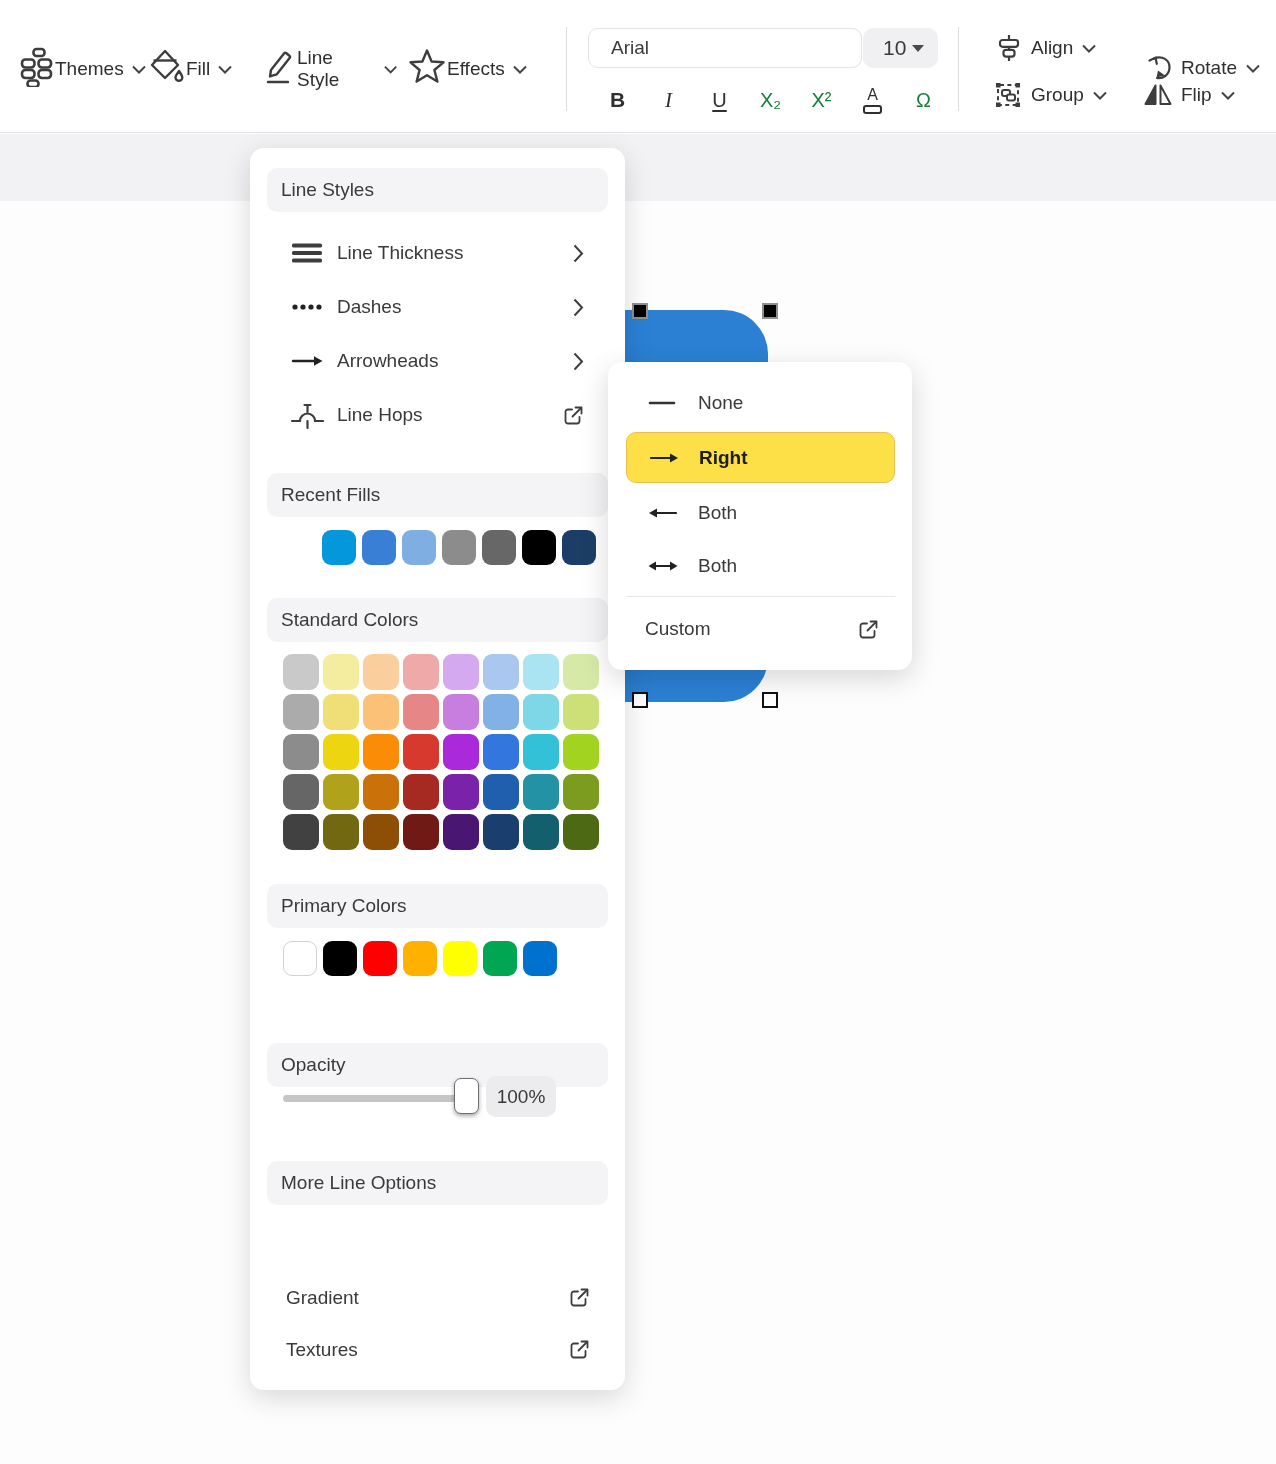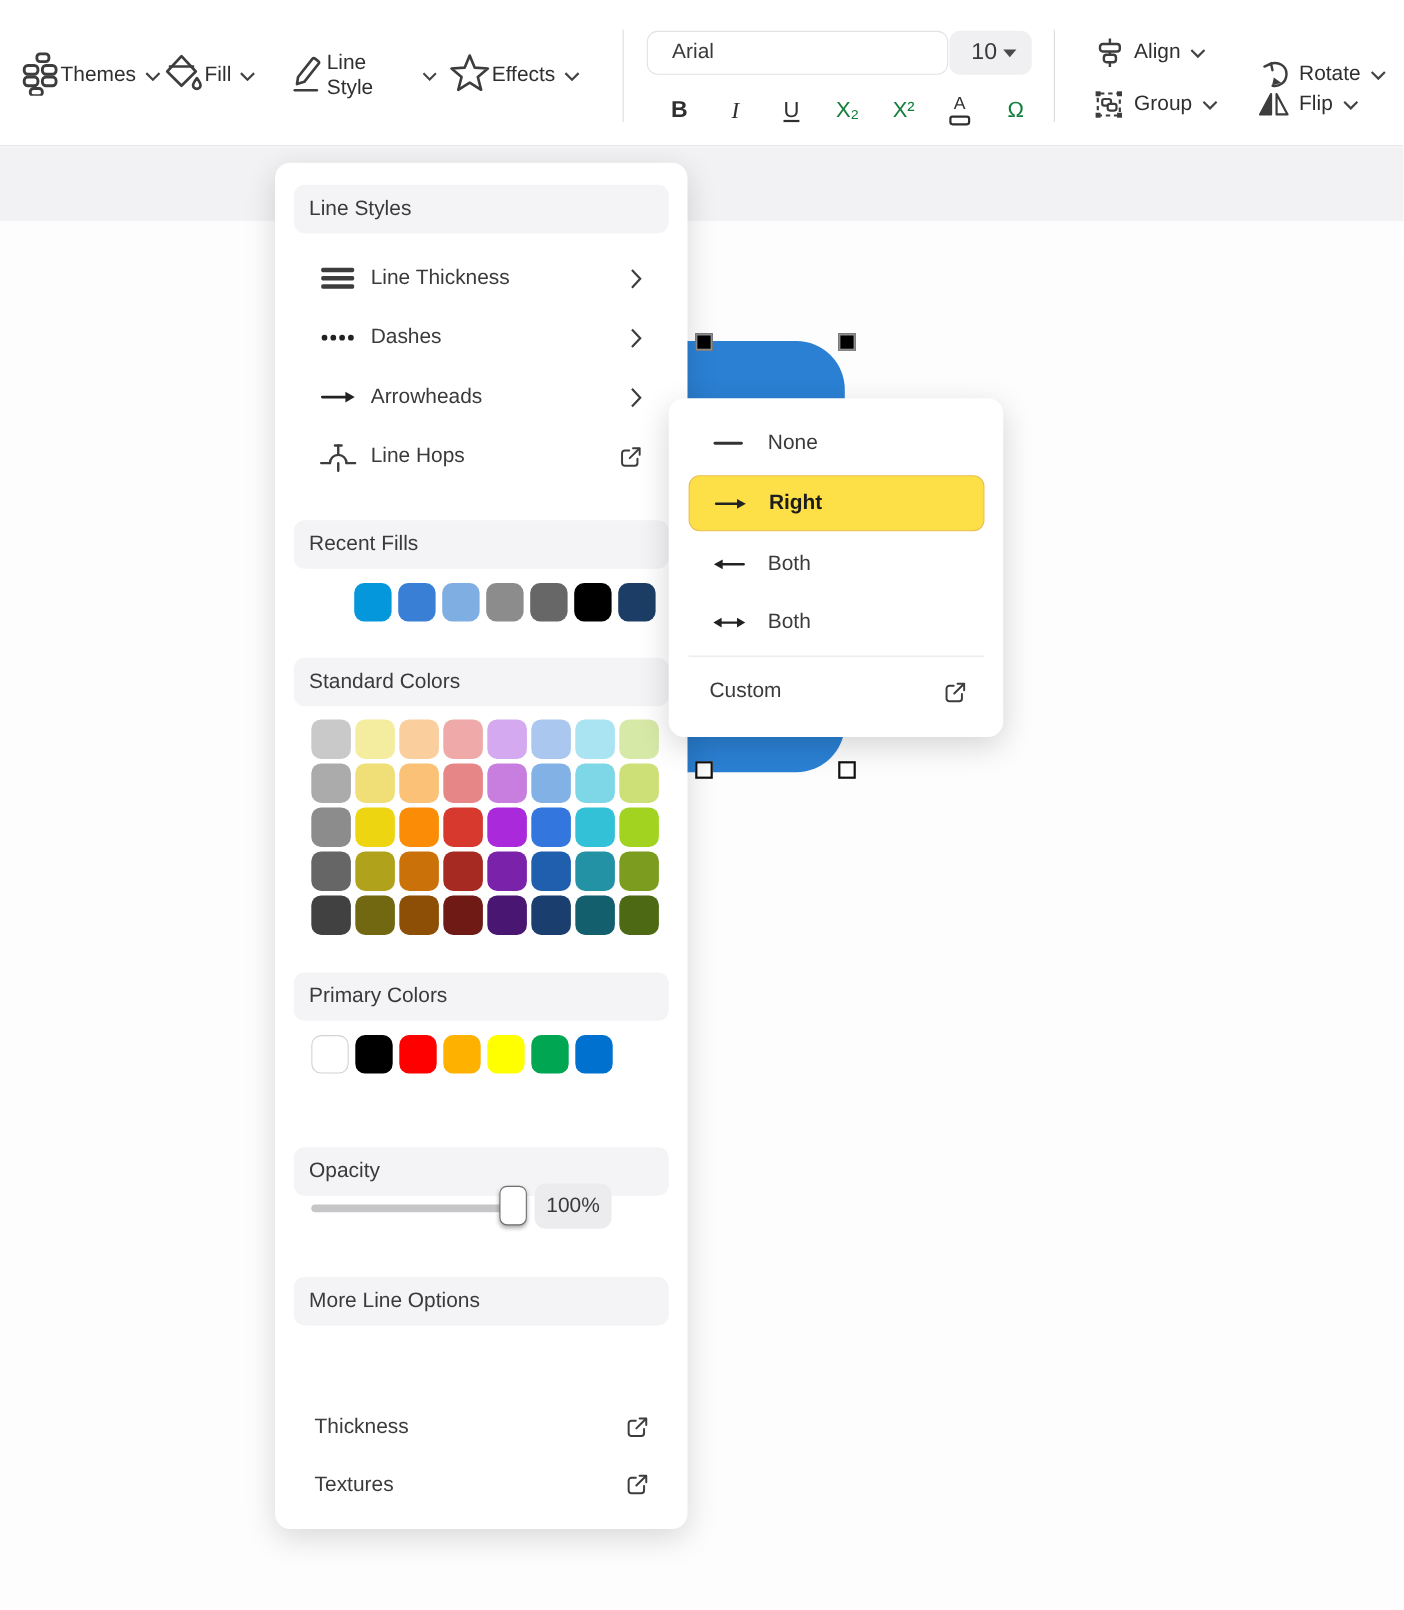--- a/index.html
+++ b/index.html
@@ -411,21 +411,21 @@
     <div class="op-badge">
       <span>100%</span>
     </div>
 
     <div class="sec-header" style="top:1013px;">
       <span>More Line Options</span>
     </div>
 
 
     <div class="opt-row" style="top:1124px;">
-      <span>Thickness</span>
+      <span>Gradient</span>
       <span class="trail">
         <svg width="21" height="21" viewBox="0 0 21 21" fill="none" stroke="#3d3d3d" stroke-width="1.8" stroke-linecap="round" stroke-linejoin="round">
           <path d="M16.5 12 V16 a2.5 2.5 0 0 1 -2.5 2.5 H5 A2.5 2.5 0 0 1 2.5 16 V7 A2.5 2.5 0 0 1 5 4.5 H9"></path>
           <path d="M9.5 11.5 L18 3"></path>
           <path d="M12.5 2.5 H18.5 V8.5"></path>
         </svg>
       </span>
     </div>
 
     <div class="opt-row" style="top:1176px;">

